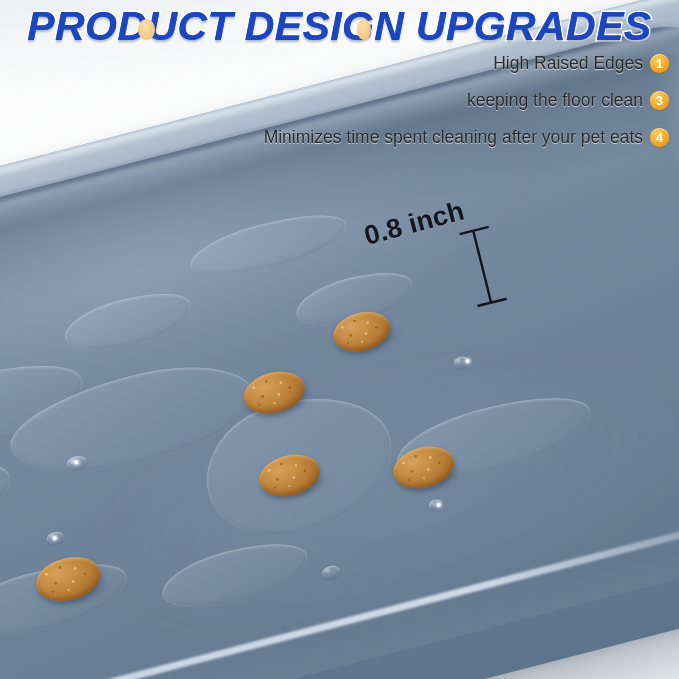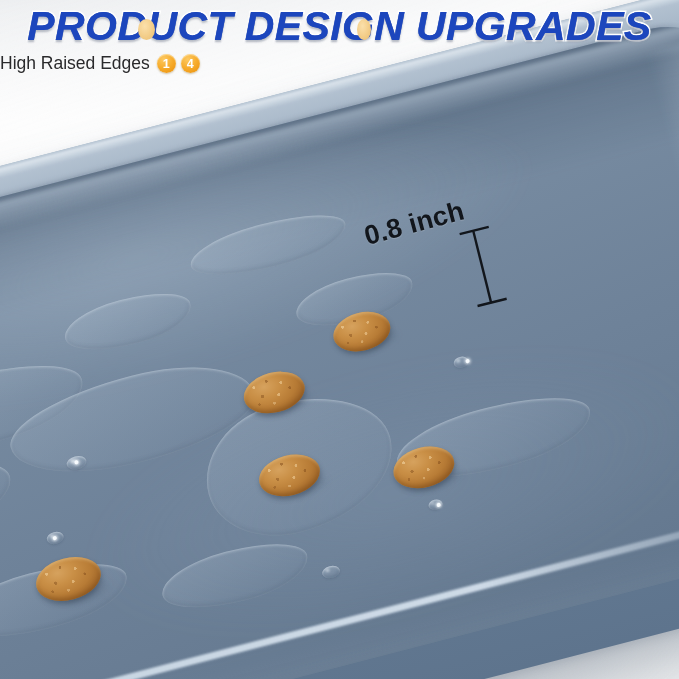--- a/index.html
+++ b/index.html
@@ -131,21 +131,21 @@
     text-shadow:0 2px 2px rgba(150,158,170,.45);}
   #title .ghost{position:absolute;left:0;top:0;width:679px;
     -webkit-text-stroke:0;color:#1c46bd;}
 
   
   .counter{position:absolute;border-radius:50%;
     background:radial-gradient(ellipse at 40% 34%,#fbe0ab 0%,#f3cd88 55%,#e7bc72 100%);
     filter:blur(.3px);}
 
   #bullets{position:absolute;right:10px;top:52px;width:669px;
-    display:flex;flex-direction:row;align-items:flex-end;gap:5px;}
+    display:flex;flex-direction:column;align-items:flex-end;gap:14px;}
   .brow{display:flex;align-items:center;justify-content:flex-end;gap:7px;
     height:23px;}
   .btext{font-size:17.5px;color:#2a2a2c;line-height:1;white-space:nowrap;
     text-shadow:0 1px 1px rgba(255,255,255,.7);}
   .bnum{width:19px;height:19px;border-radius:50%;flex:0 0 19px;
     background:radial-gradient(circle at 36% 28%,#fcc962 0%,#f7ad2e 46%,#ef9a16 78%,#dd8808 100%);
     color:#ffffff;font-size:12.5px;font-weight:700;
     display:flex;align-items:center;justify-content:center;
     box-shadow:0 1px 2px rgba(140,100,20,.40), inset 0 1px 1px rgba(255,240,200,.65);}
 </style>
@@ -233,21 +233,26 @@
     <div class="counter" style="left:357px;top:19px;width:14px;height:21px;"></div>
 
     <div id="bullets">
 
       <div class="brow">
         <span class="btext">High Raised Edges</span>
         <span class="bnum">1</span>
       </div>
 
 
-
       <div class="brow">
+        <span class="btext">keeping the floor clean</span>
+        <span class="bnum">3</span>
+      </div>
+
+      <div class="brow">
+        <span class="btext">Minimizes time spent cleaning after your pet eats</span>
         <span class="bnum">4</span>
       </div>
 
     </div>
   </div>
 
 </div>
 
 </body></html>

